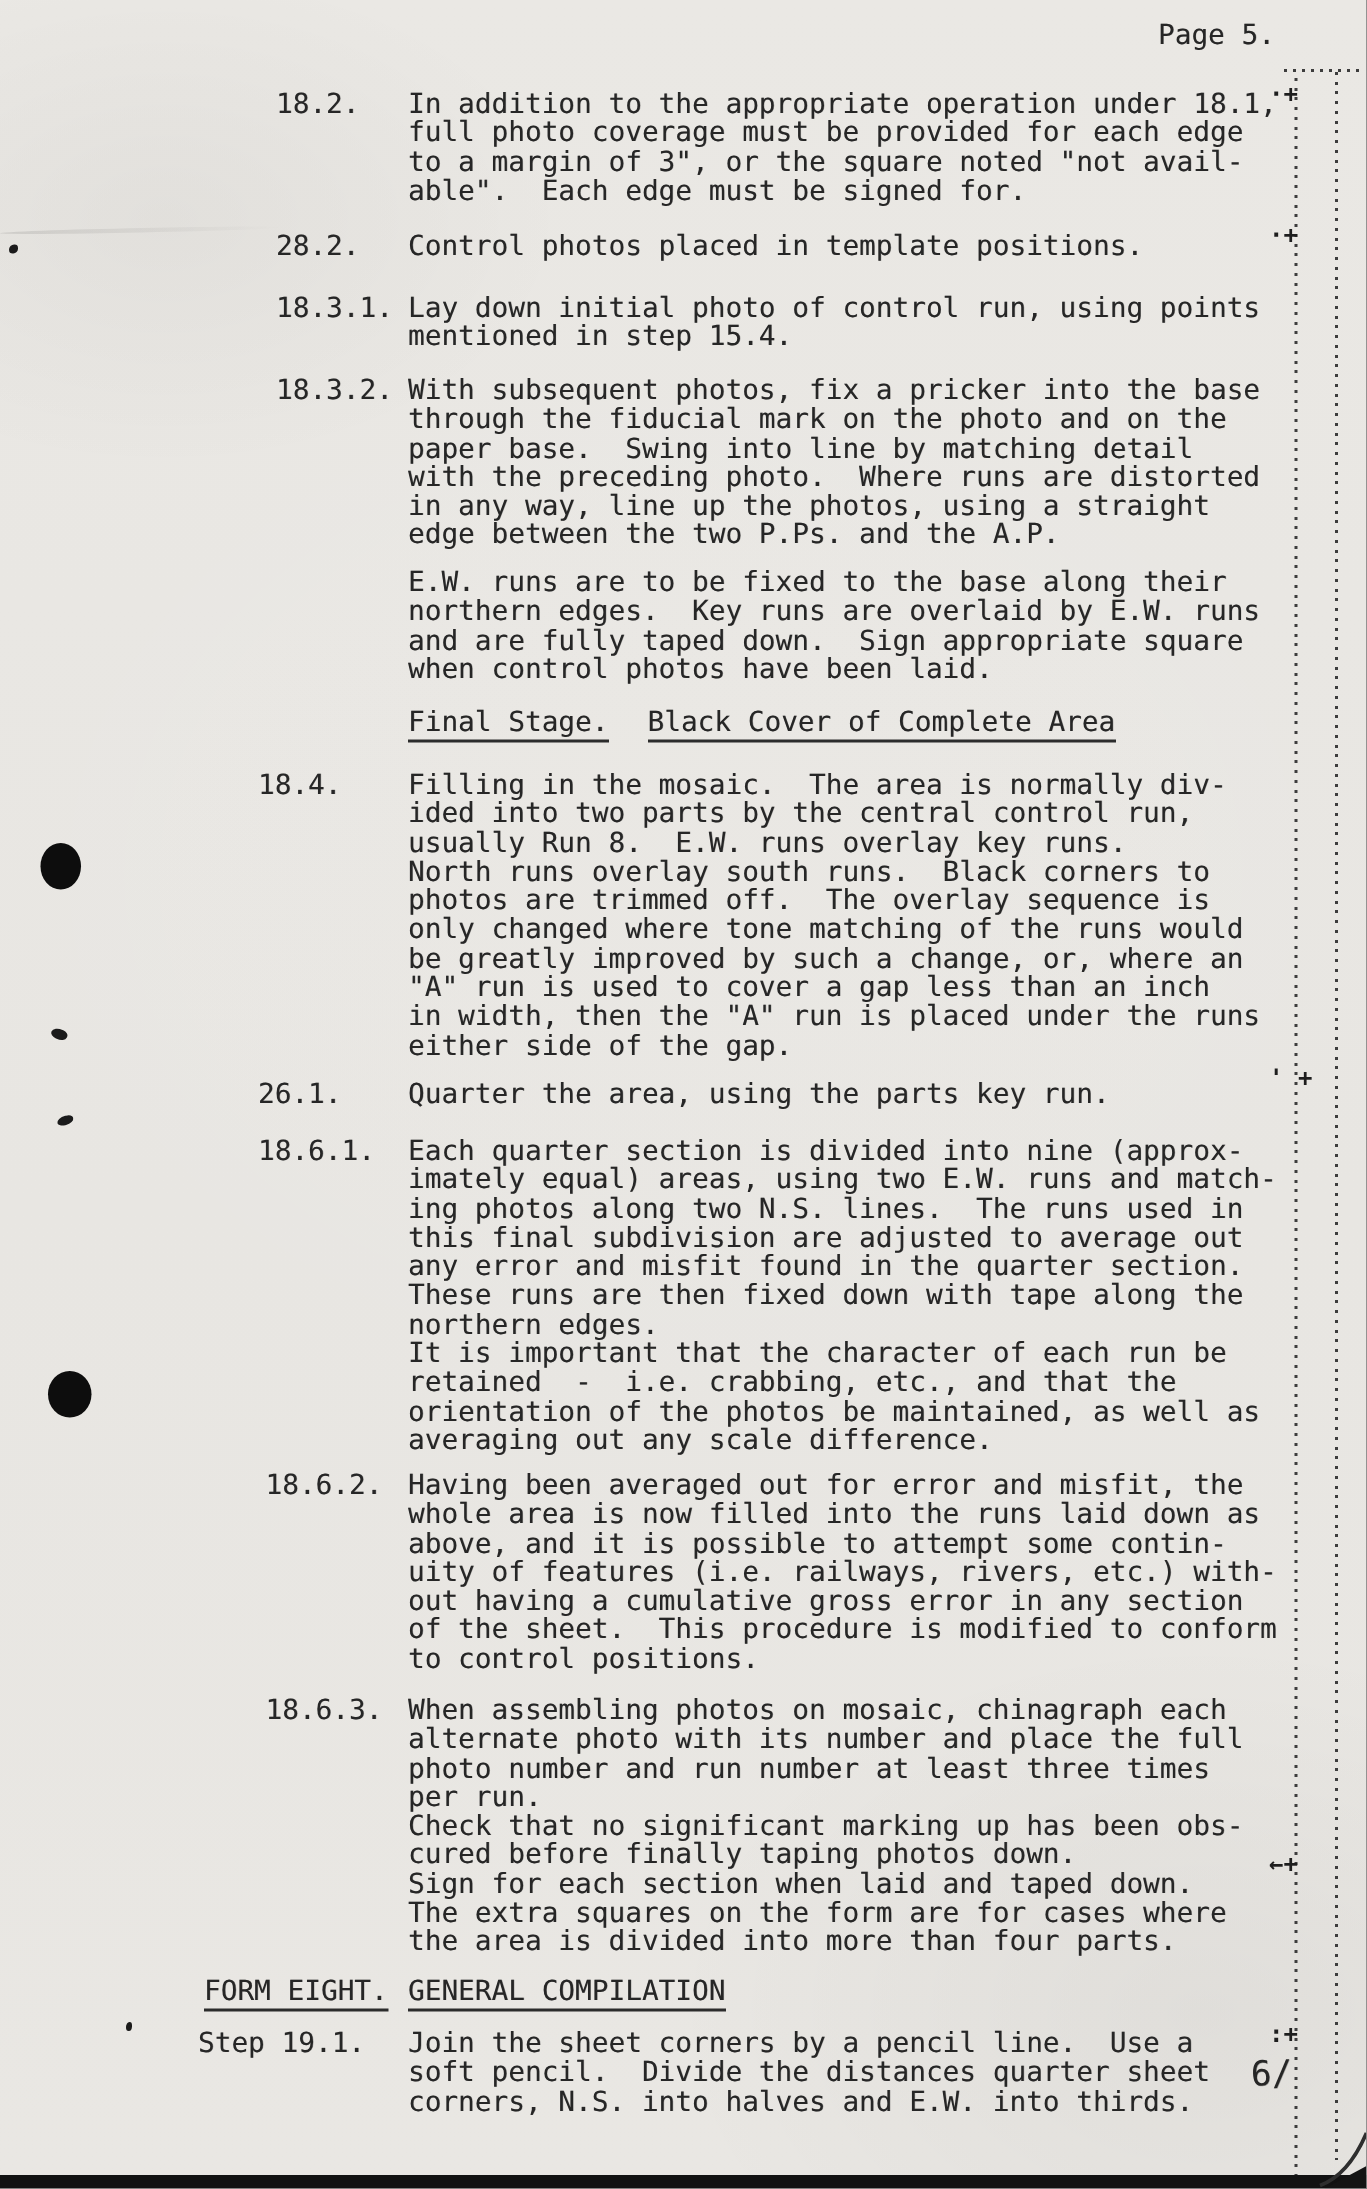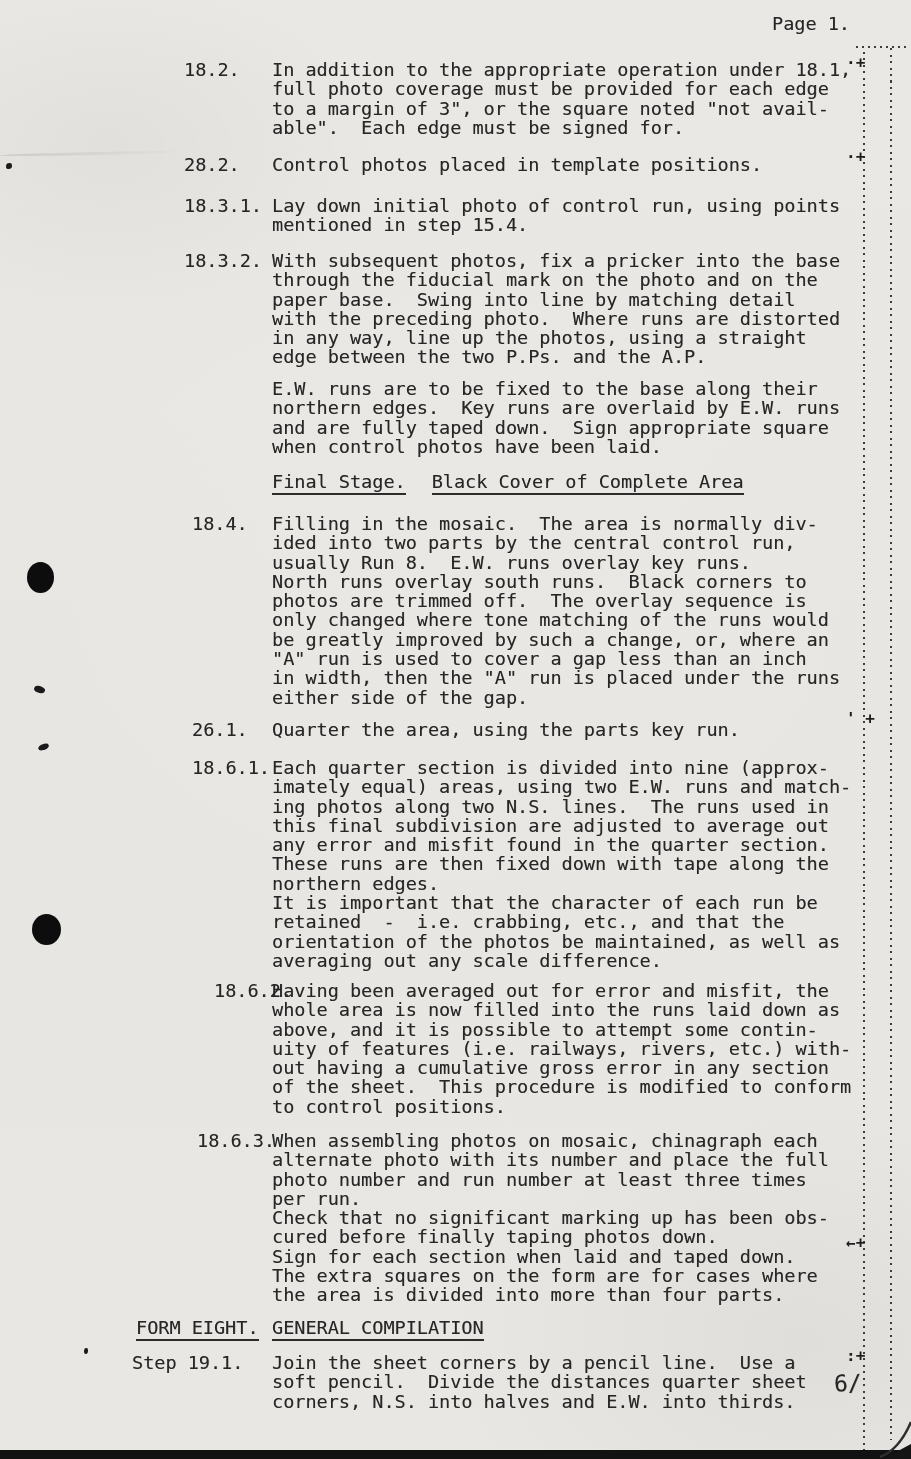--- a/index.html
+++ b/index.html
@@ -15,21 +15,21 @@
       linear-gradient(180deg,#eae8e4 0%,#e8e6e2 55%,#e9e7e3 100%);
     font-family:"DejaVu Sans Mono","Liberation Mono",monospace;
     color:#262626;
     font-size:18.5px;
     line-height:19.3px;
     text-shadow:0.3px 0.3px 0 rgba(35,35,35,0.35);
   }
   .pageno{position:absolute;top:14px;left:772px;white-space:pre;}
   .sec{position:absolute;left:0;width:100%;height:0;}
   .num{position:absolute;left:184px;top:0;white-space:pre;}
-  .num-wide{left:172px;margin-left:20px;}
+  .num-wide{left:172px;}
   .num-left{left:136px;}
   .body{position:absolute;left:272px;top:0;width:640px;white-space:pre-wrap;}
   .ul{border-bottom:2px solid #2c2c2c;padding-bottom:1px;}
   .hgap{display:inline-block;width:26px;}
   .cont-mark{position:absolute;left:834px;top:1374px;font-size:23px;transform:rotate(-2deg);white-space:pre;}
   
   .dot-v{position:absolute;width:2px;
     background-image:repeating-linear-gradient(to bottom,#3d3d3d 0 2px,transparent 2px 6.5px);}
   .dot-h{position:absolute;height:2px;
     background-image:repeating-linear-gradient(to right,#3d3d3d 0 2px,transparent 2px 6px);}
@@ -42,21 +42,21 @@
   .corner-curl{position:absolute;right:0;top:1398px;}
   .crease{position:absolute;left:0;top:152px;width:190px;height:3px;
     background:linear-gradient(90deg,rgba(0,0,0,0.10),rgba(0,0,0,0.03) 70%,transparent);
     border-radius:50%;transform:rotate(-1.2deg);}
 </style>
 </head>
 <body>
 
 <div class="page">
 
-  <div class="pageno">Page 1.</div>
+  <div class="pageno">Page 5.</div>
 
   <div class="sec" style="top:60px">
     <span class="num">18.2.</span>
     <div class="body">In addition to the appropriate operation under 18.1,
 full photo coverage must be provided for each edge
 to a margin of 3", or the square noted "not avail-
 able".  Each edge must be signed for.</div>
   </div>
 
   <div class="sec" style="top:155px">
@@ -120,21 +120,21 @@
 any error and misfit found in the quarter section.
 These runs are then fixed down with tape along the
 northern edges.
 It is important that the character of each run be
 retained  -  i.e. crabbing, etc., and that the
 orientation of the photos be maintained, as well as
 averaging out any scale difference.</div>
   </div>
 
   <div class="sec" style="top:981px">
-    <span class="num num-wide" style="left:194px">18.6.2.</span>
+    <span class="num num-wide" style="left:177px">18.6.2.</span>
     <div class="body">Having been averaged out for error and misfit, the
 whole area is now filled into the runs laid down as
 above, and it is possible to attempt some contin-
 uity of features (i.e. railways, rivers, etc.) with-
 out having a cumulative gross error in any section
 of the sheet.  This procedure is modified to conform
 to control positions.</div>
   </div>
 
   <div class="sec" style="top:1131px">

